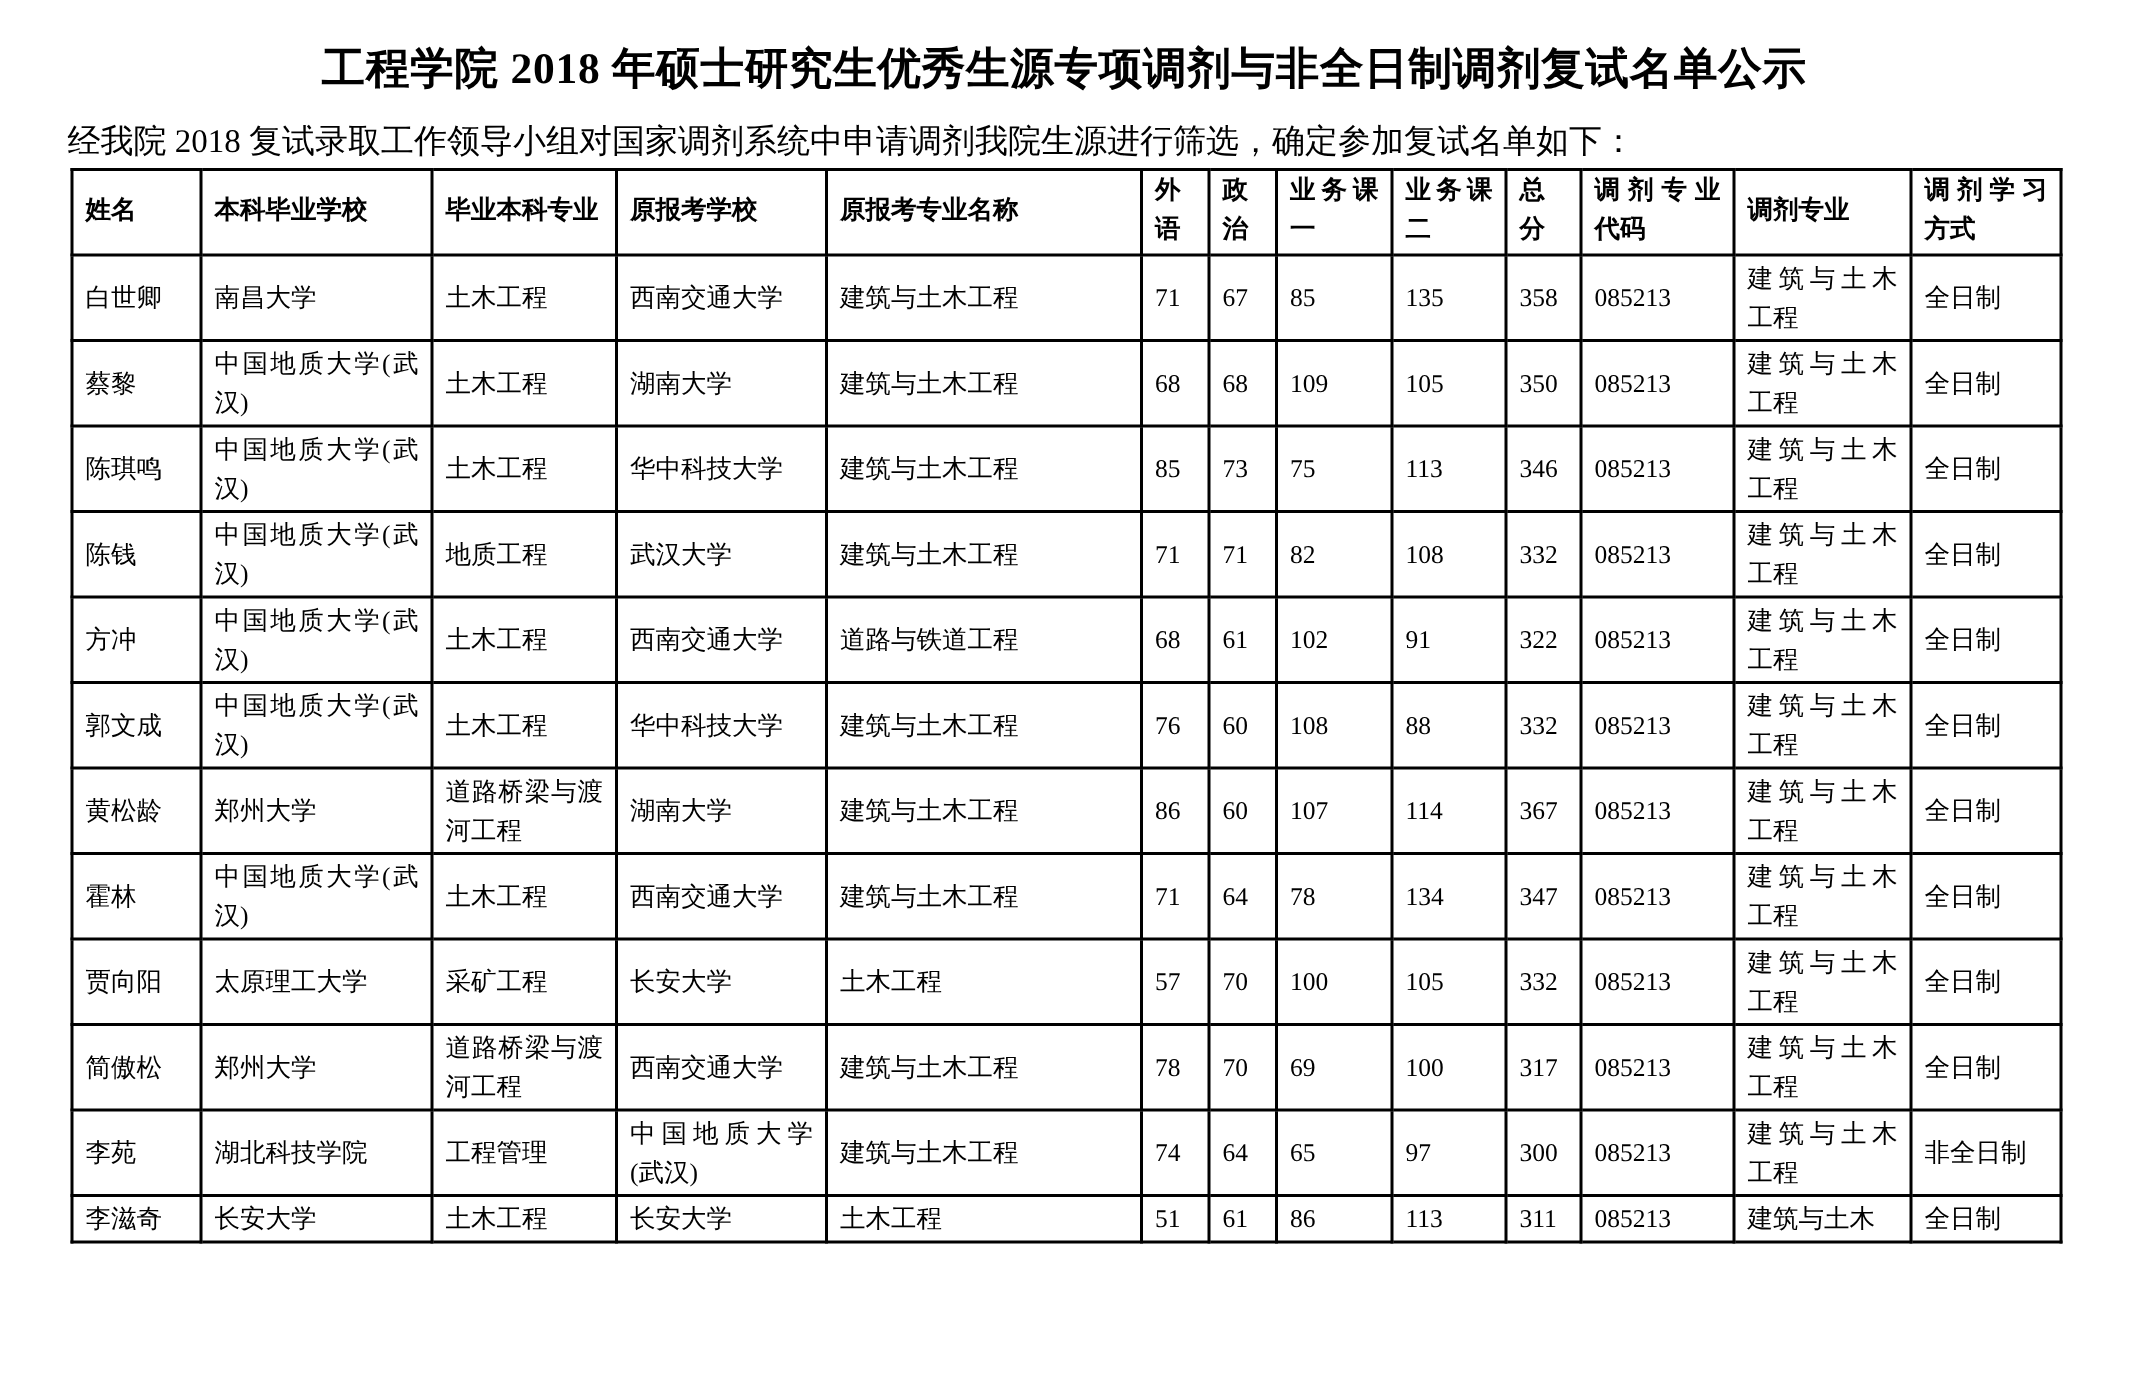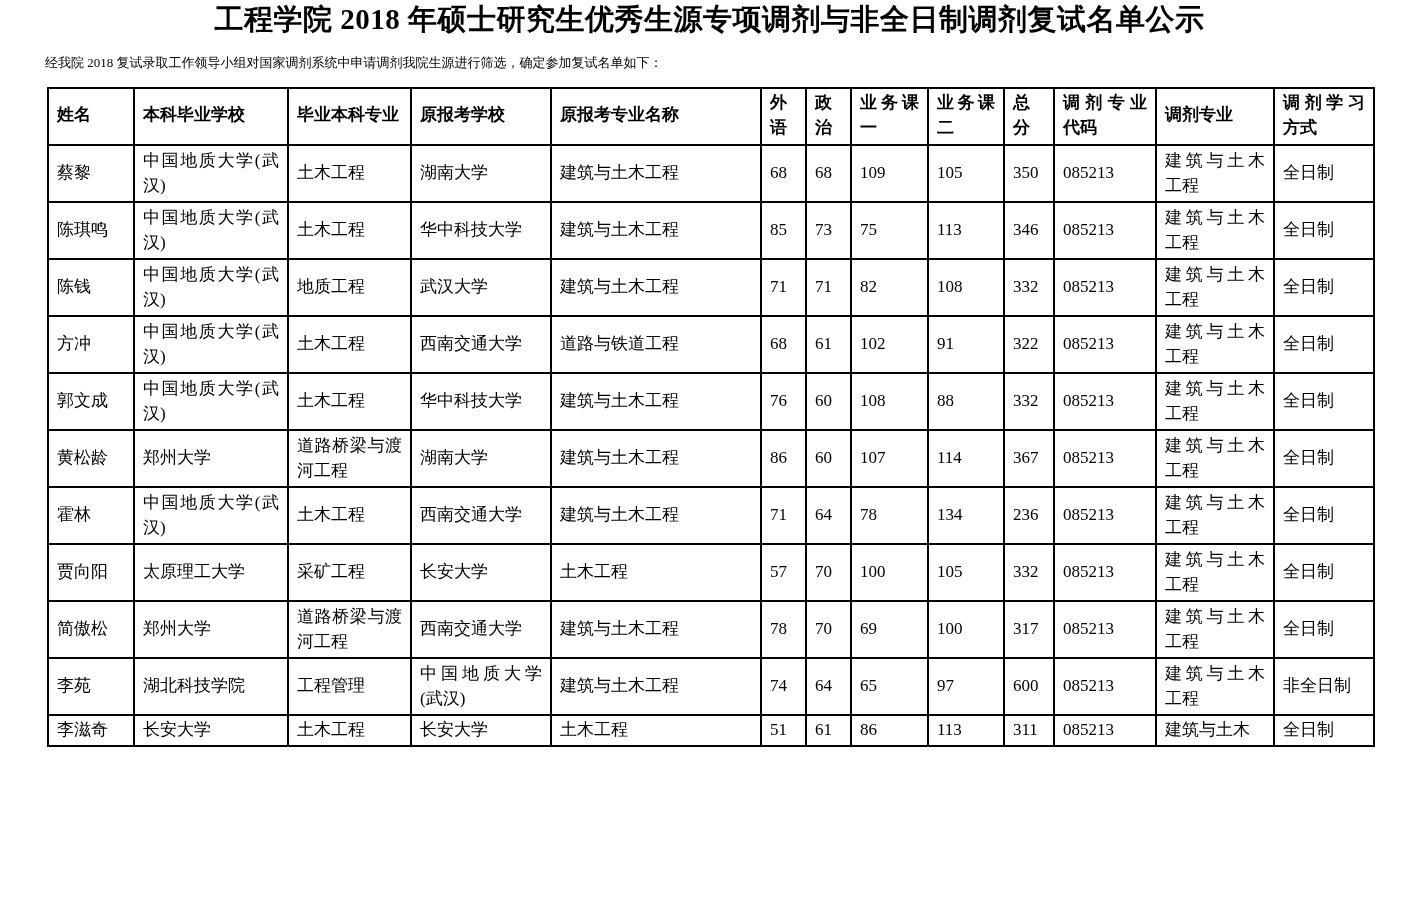--- a/index.html
+++ b/index.html
@@ -6,29 +6,30 @@
   html, body {
     margin: 0; padding: 0;
     width: 1419px; height: 922px;
     background: #ffffff; color: #000000;
     font-family: "Liberation Serif", "DejaVu Serif", serif;
     overflow: hidden;
   }
   .page { width: 1419px; height: 922px; position: relative; }
   .doc-title {
     margin: 0;
+    padding-top: 26px;
     text-align: center;
     font-size: 29px;
     font-weight: bold;
     letter-spacing: 0.5px;
     white-space: nowrap;
   }
   .intro {
-    margin: 15px 0 16px 45px;
-    font-size: 13px;
+    margin: 15px 0 5px 45px;
+    font-size: 22px;
     line-height: 1.2;
   }
   table.roster {
     border-collapse: collapse;
     table-layout: fixed;
     margin-left: 47px;
     width: 1326px;
   }
   table.roster th, table.roster td {
     border: 2px solid #000;
@@ -80,20 +81,35 @@
           <th>业务课一</th>
           <th>业务课二</th>
           <th>总分</th>
           <th>调剂专业代码</th>
           <th>调剂专业</th>
           <th>调剂学习方式</th>
         </tr>
     </thead>
     <tbody>
         <tr>
+          <td>白世卿</td>
+          <td>南昌大学</td>
+          <td>土木工程</td>
+          <td>西南交通大学</td>
+          <td>建筑与土木工程</td>
+          <td>71</td>
+          <td>67</td>
+          <td>85</td>
+          <td>135</td>
+          <td>358</td>
+          <td>085213</td>
+          <td>建筑与土木工程</td>
+          <td>全日制</td>
+        </tr>
+        <tr>
           <td>蔡黎</td>
           <td>中国地质大学(武汉)</td>
           <td>土木工程</td>
           <td>湖南大学</td>
           <td>建筑与土木工程</td>
           <td>68</td>
           <td>68</td>
           <td>109</td>
           <td>105</td>
           <td>350</td>
@@ -179,21 +195,21 @@
         <tr>
           <td>霍林</td>
           <td>中国地质大学(武汉)</td>
           <td>土木工程</td>
           <td>西南交通大学</td>
           <td>建筑与土木工程</td>
           <td>71</td>
           <td>64</td>
           <td>78</td>
           <td>134</td>
-          <td>236</td>
+          <td>347</td>
           <td>085213</td>
           <td>建筑与土木工程</td>
           <td>全日制</td>
         </tr>
         <tr>
           <td>贾向阳</td>
           <td>太原理工大学</td>
           <td>采矿工程</td>
           <td>长安大学</td>
           <td>土木工程</td>
@@ -224,21 +240,21 @@
         <tr>
           <td>李苑</td>
           <td>湖北科技学院</td>
           <td>工程管理</td>
           <td>中国地质大学(武汉)</td>
           <td>建筑与土木工程</td>
           <td>74</td>
           <td>64</td>
           <td>65</td>
           <td>97</td>
-          <td>600</td>
+          <td>300</td>
           <td>085213</td>
           <td>建筑与土木工程</td>
           <td>非全日制</td>
         </tr>
         <tr class="last-row">
           <td>李滋奇</td>
           <td>长安大学</td>
           <td>土木工程</td>
           <td>长安大学</td>
           <td>土木工程</td>

